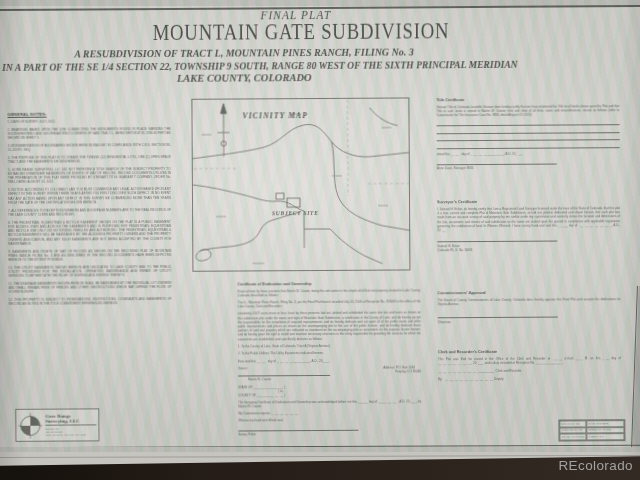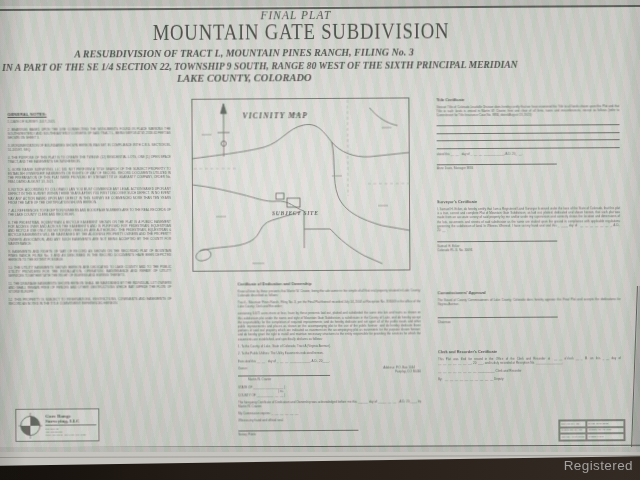--- a/index.html
+++ b/index.html
@@ -227,14 +227,14 @@
   <div class="right-wedge"></div>
   <div class="line-right"></div>
   <div class="line-bottom"></div>
   <div class="strip"></div>
   <div class="bezel-seam"></div>
   <div class="desk"></div>
 
   <div class="moire"></div>
   <div class="shade-left"></div>
 
-  <div class="watermark">Registered</div>
+  <div class="watermark">REcolorado</div>
 </div>
 
 </body></html>

